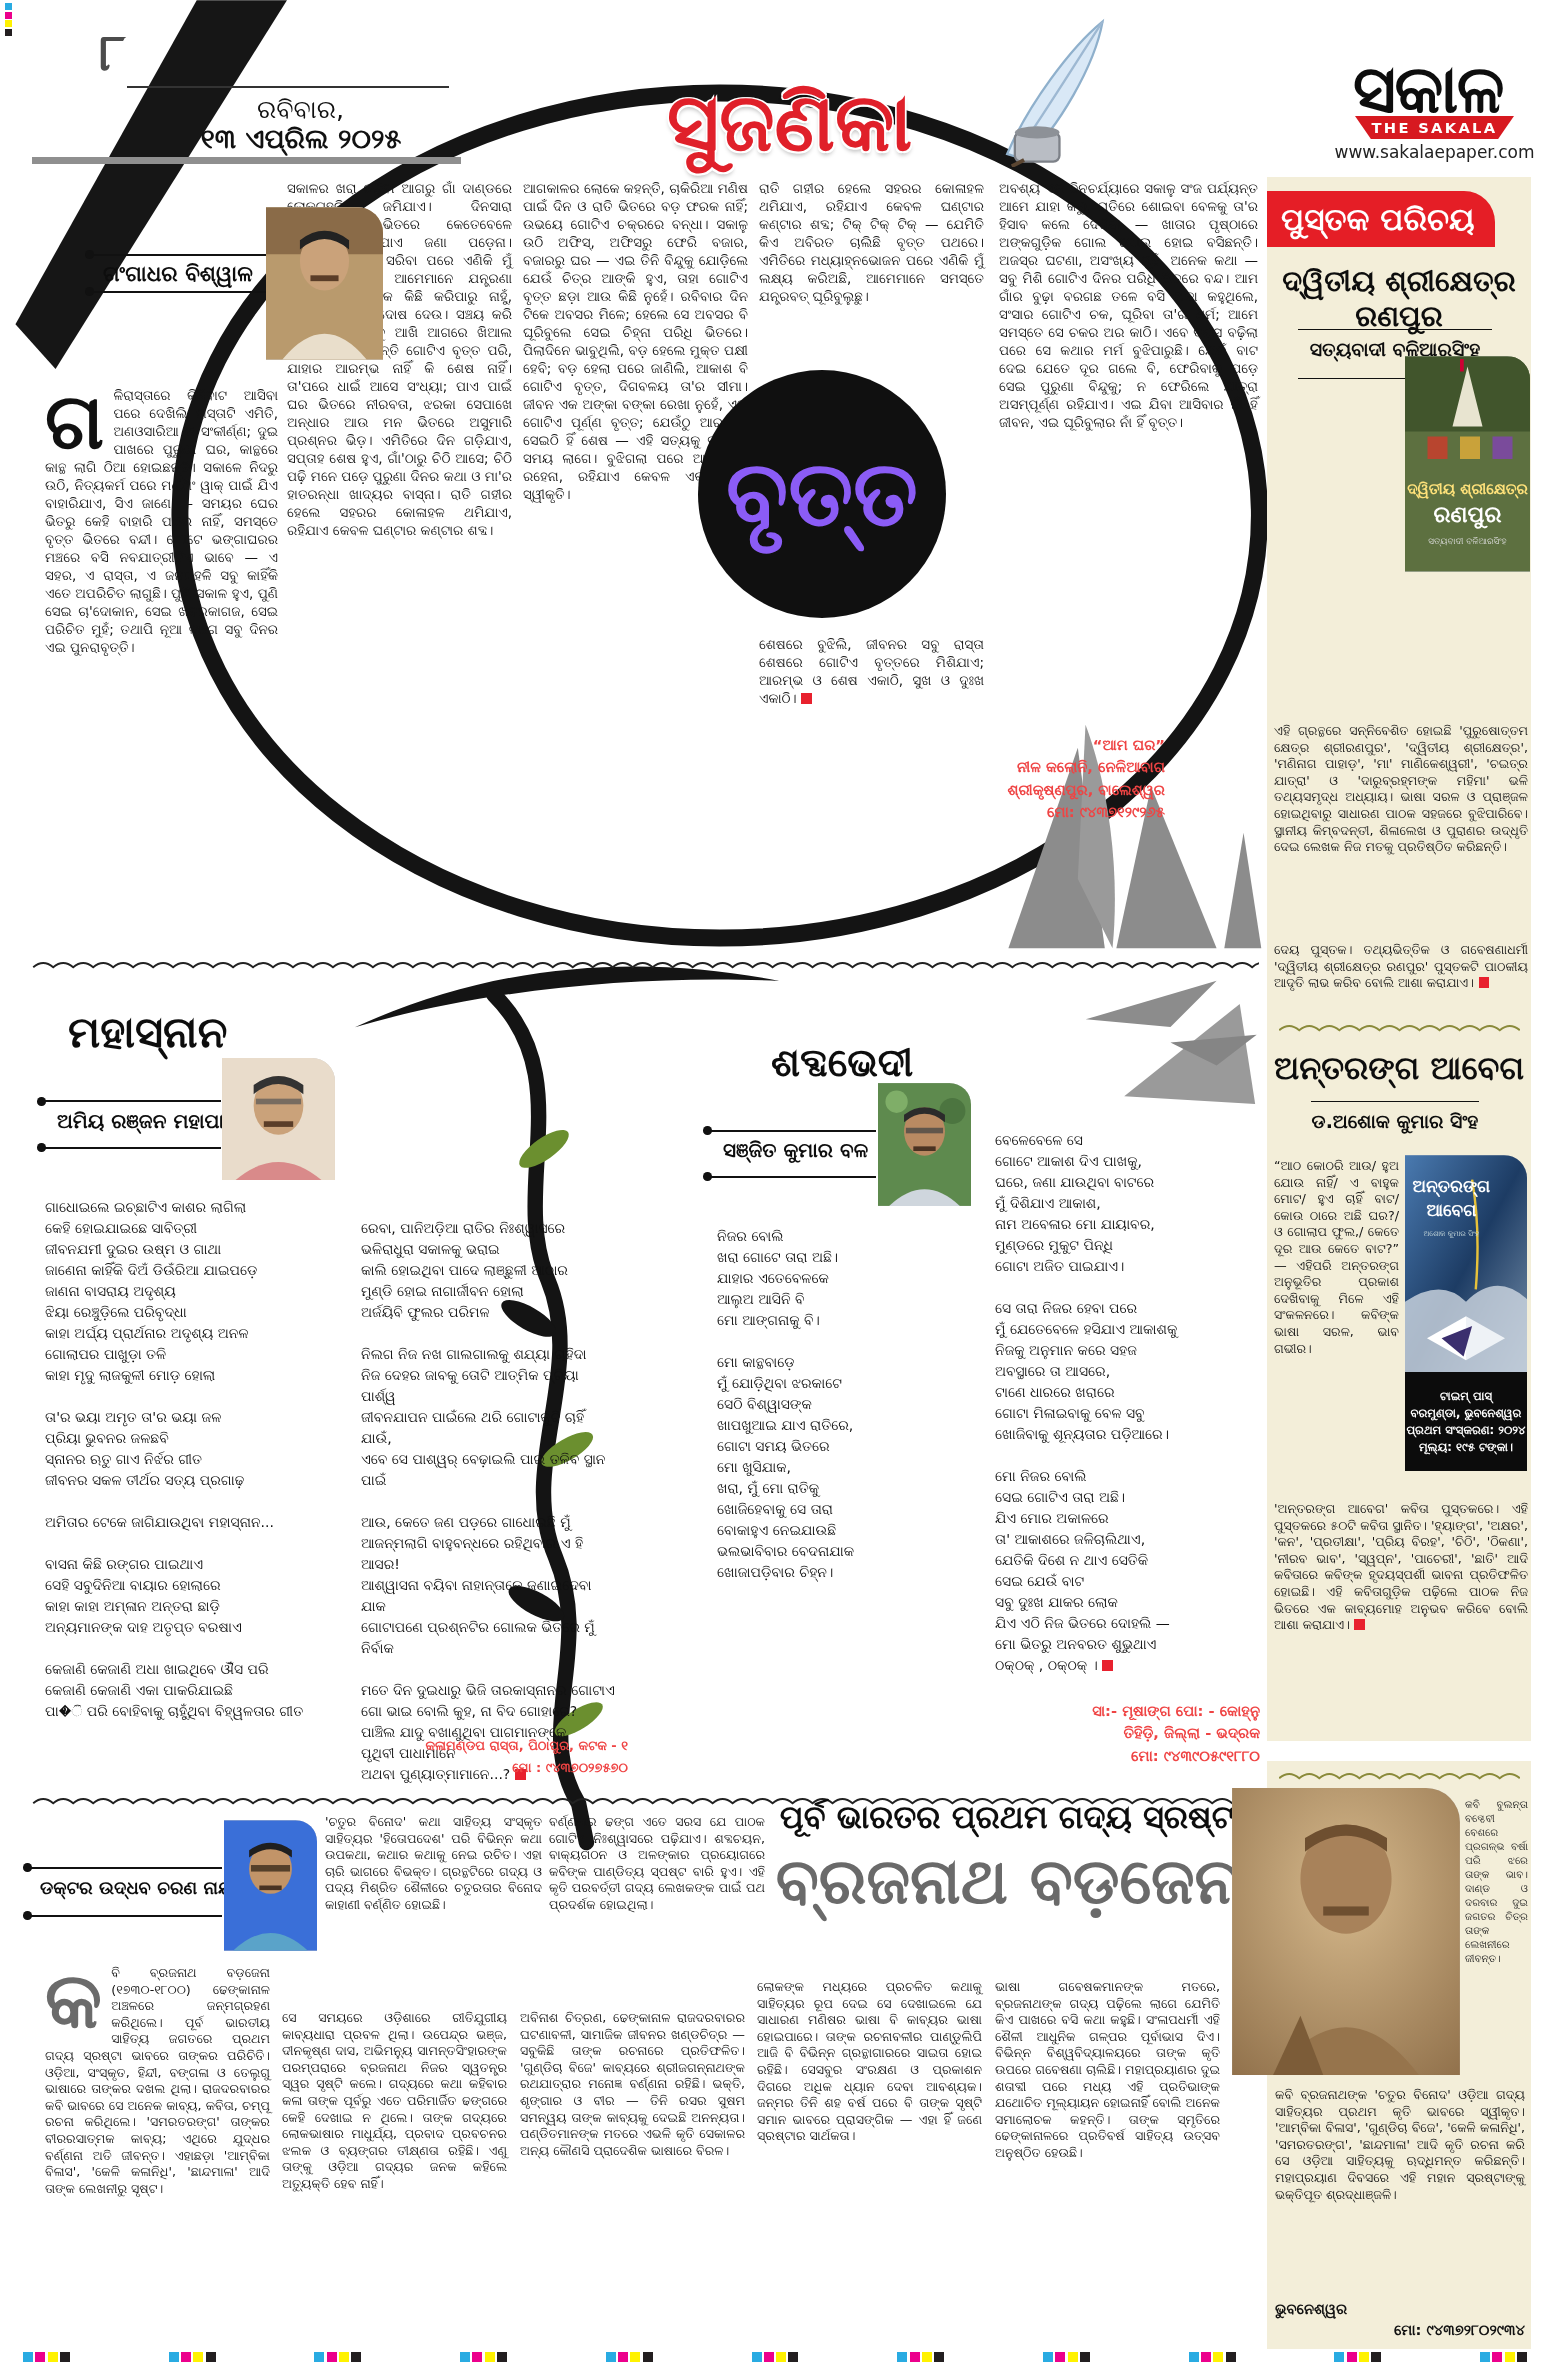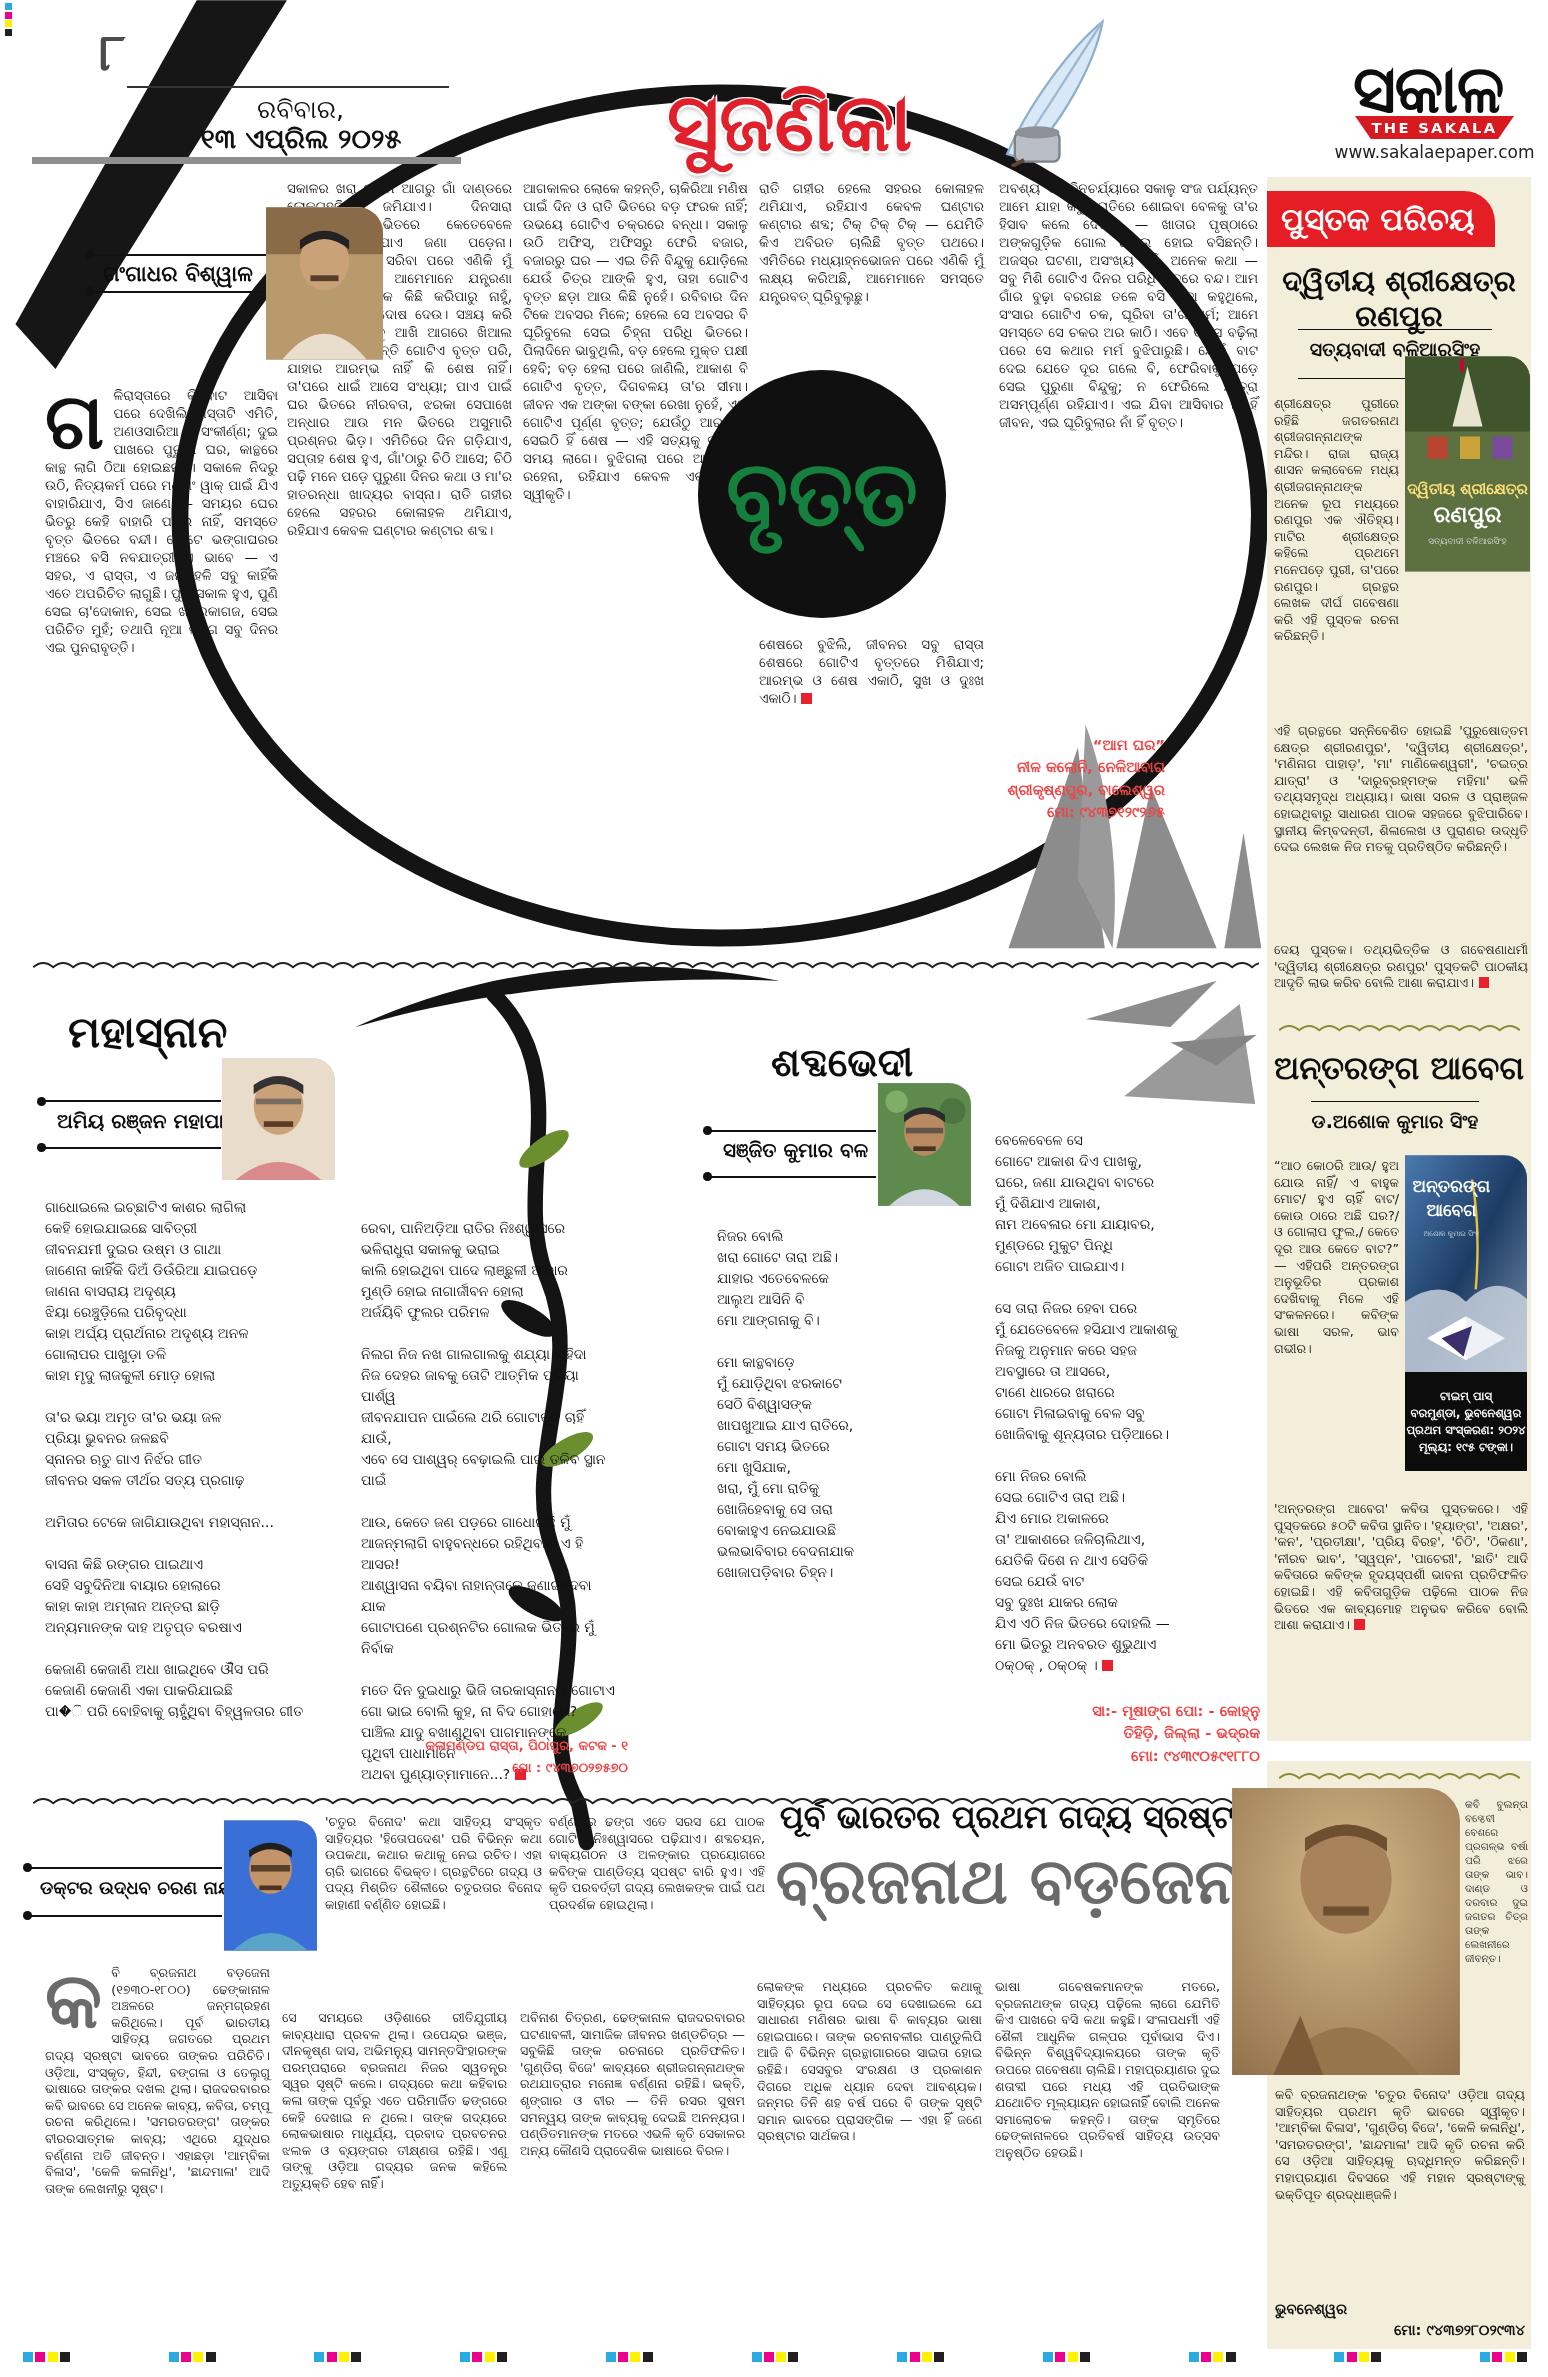--- a/index.html
+++ b/index.html
@@ -115,21 +115,21 @@
 
   <div class="abs z1 body-text" style="left:45px;top:386px;width:233px;height:549px;">
     <span class="dropcap">ଗ</span><span>ଳିରାସ୍ତାରେ କିଛିବାଟ ଆସିବା ପରେ ଦେଖିଲି ରାସ୍ତାଟି ଏମିତି, ଅଣଓସାରିଆ ଓ ସଂକୀର୍ଣ୍ଣ; ଦୁଇ ପାଖରେ ପୁରୁଣା ଘର, କାନ୍ଥରେ କାନ୍ଥ ଲାଗି ଠିଆ ହୋଇଛନ୍ତି। ସକାଳେ ନିଦରୁ ଉଠି, ନିତ୍ୟକର୍ମ ପରେ ମର୍ଣ୍ଣିଂ ୱାକ୍ ପାଇଁ ଯିଏ ବାହାରିଯାଏ, ସିଏ ଜାଣେ — ସମୟର ଘେର ଭିତରୁ କେହି ବାହାରି ପାରେ ନାହିଁ, ସମସ୍ତେ ବୃତ୍ତ ଭିତରେ ବନ୍ଦୀ। ଗୋଟେ ଭଙ୍ଗାଘରର ମଞ୍ଚରେ ବସି ନବଯାତ୍ରୀଟିଏ ଭାବେ — ଏ ସହର, ଏ ରାସ୍ତା, ଏ ଜନଗହଳି ସବୁ କାହିଁକି ଏତେ ଅପରିଚିତ ଲାଗୁଛି। ପୁଣି ସକାଳ ହୁଏ, ପୁଣି ସେଇ ଚା'ଦୋକାନ, ସେଇ ଖବରକାଗଜ, ସେଇ ପରିଚିତ ମୁହଁ; ତଥାପି ନୂଆ ଲାଗେ ସବୁ ଦିନର ଏଇ ପୁନରାବୃତ୍ତି।</span>
   </div>
   <div class="abs z1 body-text" style="left:287px;top:179px;width:225px;height:757px;">ସକାଳର ଖରା ଚଢ଼ିବା ଆଗରୁ ଗାଁ ଦାଣ୍ଡରେ ଲୋକଗହଳି ଜମିଯାଏ। ଦିନସାରା କର୍ମବ୍ୟସ୍ତତା ଭିତରେ କେତେବେଳେ ମଧ୍ୟାହ୍ନ ଗଡ଼ିଯାଏ ଜଣା ପଡ଼େନା। ମଧ୍ୟାହ୍ନଭୋଜନ ସରିବା ପରେ ଏଣିକି ମୁଁ ଲକ୍ଷ୍ୟ କରିଅଛି, ଆମେମାନେ ଯନ୍ତ୍ରଣା ଭିତରେ ବି ଅନେକ କିଛି କରିପାରୁ ନାହୁଁ, କେବଳ ସମୟକୁ ଦୋଷ ଦେଉ। ସଞ୍ଚୟ କରି ରଖିଥିବା ସ୍ମୃତିସବୁ ଆଖି ଆଗରେ ଖିଆଲ ହୋଇ ଘୂରି ବୁଲୁଛନ୍ତି ଗୋଟିଏ ବୃତ୍ତ ପରି, ଯାହାର ଆରମ୍ଭ ନାହିଁ କି ଶେଷ ନାହିଁ। ତା'ପରେ ଧାଇଁ ଆସେ ସଂଧ୍ୟା; ପାଏ ପାଇଁ ଘର ଭିତରେ ନୀରବତା, ଝରକା ସେପାଖେ ଅନ୍ଧାର ଆଉ ମନ ଭିତରେ ଅସୁମାରି ପ୍ରଶ୍ନର ଭିଡ଼। ଏମିତିରେ ଦିନ ଗଡ଼ିଯାଏ, ସପ୍ତାହ ଶେଷ ହୁଏ, ଗାଁ'ଠାରୁ ଚିଠି ଆସେ; ଚିଠି ପଢ଼ି ମନେ ପଡ଼େ ପୁରୁଣା ଦିନର କଥା ଓ ମା'ର ହାତରନ୍ଧା ଖାଦ୍ୟର ବାସ୍ନା। ରାତି ଗହୀର ହେଲେ ସହରର କୋଳାହଳ ଥମିଯାଏ, ରହିଯାଏ କେବଳ ଘଣ୍ଟାର କଣ୍ଟାର ଶବ୍ଦ।</div>
   <div class="abs z1 body-text" style="left:523px;top:179px;width:225px;height:757px;">ଆଗକାଳର ଲୋକେ କହନ୍ତି, ଚାକିରିଆ ମଣିଷ ପାଇଁ ଦିନ ଓ ରାତି ଭିତରେ ବଡ଼ ଫରକ ନାହିଁ; ଉଭୟେ ଗୋଟିଏ ଚକ୍ରରେ ବନ୍ଧା। ସକାଳୁ ଉଠି ଅଫିସ୍, ଅଫିସରୁ ଫେରି ବଜାର, ବଜାରରୁ ଘର — ଏଇ ତିନି ବିନ୍ଦୁକୁ ଯୋଡ଼ିଲେ ଯେଉଁ ଚିତ୍ର ଆଙ୍କି ହୁଏ, ତାହା ଗୋଟିଏ ବୃତ୍ତ ଛଡ଼ା ଆଉ କିଛି ନୁହେଁ। ରବିବାର ଦିନ ଟିକେ ଅବସର ମିଳେ; ହେଲେ ସେ ଅବସର ବି ଘୂରିବୁଲେ ସେଇ ଚିହ୍ନା ପରିଧି ଭିତରେ। ପିଲାଦିନେ ଭାବୁଥିଲି, ବଡ଼ ହେଲେ ମୁକ୍ତ ପକ୍ଷୀ ହେବି; ବଡ଼ ହେଲା ପରେ ଜାଣିଲି, ଆକାଶ ବି ଗୋଟିଏ ବୃତ୍ତ, ଦିଗବଳୟ ତା'ର ସୀମା। ଜୀବନ ଏକ ଅଙ୍କା ବଙ୍କା ରେଖା ନୁହେଁ, ଏହା ଗୋଟିଏ ପୂର୍ଣ୍ଣ ବୃତ୍ତ; ଯେଉଁଠୁ ଆରମ୍ଭ, ସେଇଠି ହିଁ ଶେଷ — ଏହି ସତ୍ୟକୁ ବୁଝିବାକୁ ସମୟ ଲାଗେ। ବୁଝିଗଲା ପରେ ଆଉ ଭୟ ରହେନା, ରହିଯାଏ କେବଳ ଏକ ନିରବ ସ୍ୱୀକୃତି।</div>
   <div class="abs z1 body-text" style="left:759px;top:179px;width:225px;height:187px;">ରାତି ଗହୀର ହେଲେ ସହରର କୋଳାହଳ ଥମିଯାଏ, ରହିଯାଏ କେବଳ ଘଣ୍ଟାର କଣ୍ଟାର ଶବ୍ଦ; ଟିକ୍ ଟିକ୍ ଟିକ୍ — ଯେମିତି କିଏ ଅବିରତ ଚାଲିଛି ବୃତ୍ତ ପଥରେ। ଏମିତିରେ ମଧ୍ୟାହ୍ନଭୋଜନ ପରେ ଏଣିକି ମୁଁ ଲକ୍ଷ୍ୟ କରିଅଛି, ଆମେମାନେ ସମସ୍ତେ ଯନ୍ତ୍ରବତ୍ ଘୂରିବୁଲୁଛୁ।</div>
 
   <div class="abs z2" style="left:698px;top:370px;width:248px;height:248px;border-radius:50%;background:#101010;
        display:flex;align-items:center;justify-content:center;">
-    <span style="color:#15803d;font-size:91px;font-weight:bold;">ବୃତ୍ତ</span>
+    <span style="color:#8b5cf6;font-size:91px;font-weight:bold;">ବୃତ୍ତ</span>
   </div>
 
   <div class="abs z1 body-text" style="left:759px;top:635px;width:225px;height:91px;">
     <span>ଶେଷରେ ବୁଝିଲି, ଜୀବନର ସବୁ ରାସ୍ତା ଶେଷରେ ଗୋଟିଏ ବୃତ୍ତରେ ମିଶିଯାଏ; ଆରମ୍ଭ ଓ ଶେଷ ଏକାଠି, ସୁଖ ଓ ଦୁଃଖ ଏକାଠି।</span><span class="rsq"></span>
   </div>
   <div class="abs z2 signoff" style="left:841px;top:734px;width:324px;">“ଆମ ଘର”
 ନୀଳ କଲୋନି, ନେଳିଆବାଗ
 ଶ୍ରୀକୃଷ୍ଣପୁର, ବାଲେଶ୍ୱର
 ମୋ: ୯୪୩୭୧୨୯୨୬୫</div>
   <div class="abs z1 body-text" style="left:999px;top:179px;width:259px;height:515px;">ଅବଶ୍ୟ ଏକ ଦିନଚର୍ଯ୍ୟାରେ ସକାଳୁ ସଂଜ ପର୍ଯ୍ୟନ୍ତ ଆମେ ଯାହା କରୁ, ରାତିରେ ଶୋଇବା ବେଳକୁ ତା'ର ହିସାବ କଲେ ଦେଖିବା — ଖାତାର ପୃଷ୍ଠାରେ ଅଙ୍କଗୁଡ଼ିକ ଗୋଲ ଗୋଲ ହୋଇ ବସିଛନ୍ତି। ଅଜସ୍ର ଘଟଣା, ଅସଂଖ୍ୟ ମୁହଁ, ଅନେକ କଥା — ସବୁ ମିଶି ଗୋଟିଏ ଦିନର ପରିଧି ଭିତରେ ବନ୍ଦ। ଆମ ଗାଁର ବୁଢ଼ା ବରଗଛ ତଳେ ବସି ଅଜା କହୁଥିଲେ, ସଂସାର ଗୋଟିଏ ଚକ, ଘୂରିବା ତା'ର ଧର୍ମ; ଆମେ ସମସ୍ତେ ସେ ଚକର ଅର କାଠି। ଏବେ ବୟସ ବଢ଼ିଲା ପରେ ସେ କଥାର ମର୍ମ ବୁଝିପାରୁଛି। ଯେଉଁ ବାଟ ଦେଇ ଯେତେ ଦୂର ଗଲେ ବି, ଫେରିବାକୁ ପଡ଼େ ସେଇ ପୁରୁଣା ବିନ୍ଦୁକୁ; ନ ଫେରିଲେ ଯାତ୍ରା ଅସମ୍ପୂର୍ଣ୍ଣ ରହିଯାଏ। ଏଇ ଯିବା ଆସିବାର ନାଁ ହିଁ ଜୀବନ, ଏଇ ଘୂରିବୁଲାର ନାଁ ହିଁ ବୃତ୍ତ।</div>
@@ -137,21 +137,20 @@
   <div class="abs cream z0" style="left:1267px;top:177px;width:264px;height:1564px;"></div>
 
   <div class="abs z2" style="left:1267px;top:191px;width:228px;height:56px;background:#e51e26;border-radius:0 31px 0 0;
        display:flex;align-items:center;padding-left:14px;box-sizing:border-box;color:#fff;font-size:31px;font-weight:bold;">ପୁସ୍ତକ ପରିଚୟ</div>
 
   <div class="abs z2 center section-title" style="left:1271px;top:264px;width:256px;font-size:29px;">ଦ୍ୱିତୀୟ ଶ୍ରୀକ୍ଷେତ୍ର ରଣପୁର</div>
   <div class="abs z2 rule" style="left:1298px;top:329px;width:194px;height:1.2px;"></div>
   <div class="abs z2 center byline-name" style="left:1298px;top:338px;width:194px;font-size:19px;">ସତ୍ୟବାଦୀ ବଳିଆରସିଂହ</div>
   <div class="abs z2 rule" style="left:1298px;top:378px;width:194px;height:1.2px;"></div>
 
-  <div class="abs z1 small-text" style="left:1274px;top:396px;width:125px;height:324px;">ଶ୍ରୀକ୍ଷେତ୍ର ପୁରୀରେ ରହିଛି ଜଗତରନାଥ ଶ୍ରୀଜଗନ୍ନାଥଙ୍କ ମନ୍ଦିର। ରାଜା ରାଜ୍ୟ ଶାସନ କଲାବେଳେ ମଧ୍ୟ ଶ୍ରୀଜଗନ୍ନାଥଙ୍କ ଅନେକ ରୂପ ମଧ୍ୟରେ ରଣପୁର ଏକ ଐତିହ୍ୟ। ମାଟିର ଶ୍ରୀକ୍ଷେତ୍ର କହିଲେ ପ୍ରଥମେ ମନେପଡ଼େ ପୁରୀ, ତା'ପରେ ରଣପୁର। ଗ୍ରନ୍ଥର ଲେଖକ ଦୀର୍ଘ ଗବେଷଣା କରି ଏହି ପୁସ୍ତକ ରଚନା କରିଛନ୍ତି।</div>
 
   <div class="abs z2 photo" style="left:1405px;top:356px;width:125px;height:216px;border-radius:0 23px 0 0;">
     <svg viewBox="0 0 100 172">
         <rect width="100" height="172" fill="#5d7040"></rect>
       <rect width="100" height="60" fill="#41552c"></rect>
       <polygon points="50,8 62,56 38,56" fill="#e8e4d0"></polygon>
       <rect x="44" y="2" width="3" height="10" fill="#c03"></rect>
       <rect x="18" y="64" width="16" height="18" fill="#b8452f"></rect>
       <rect x="44" y="64" width="16" height="18" fill="#c9a23a"></rect>
       <rect x="70" y="64" width="16" height="18" fill="#7a4b9b"></rect>

